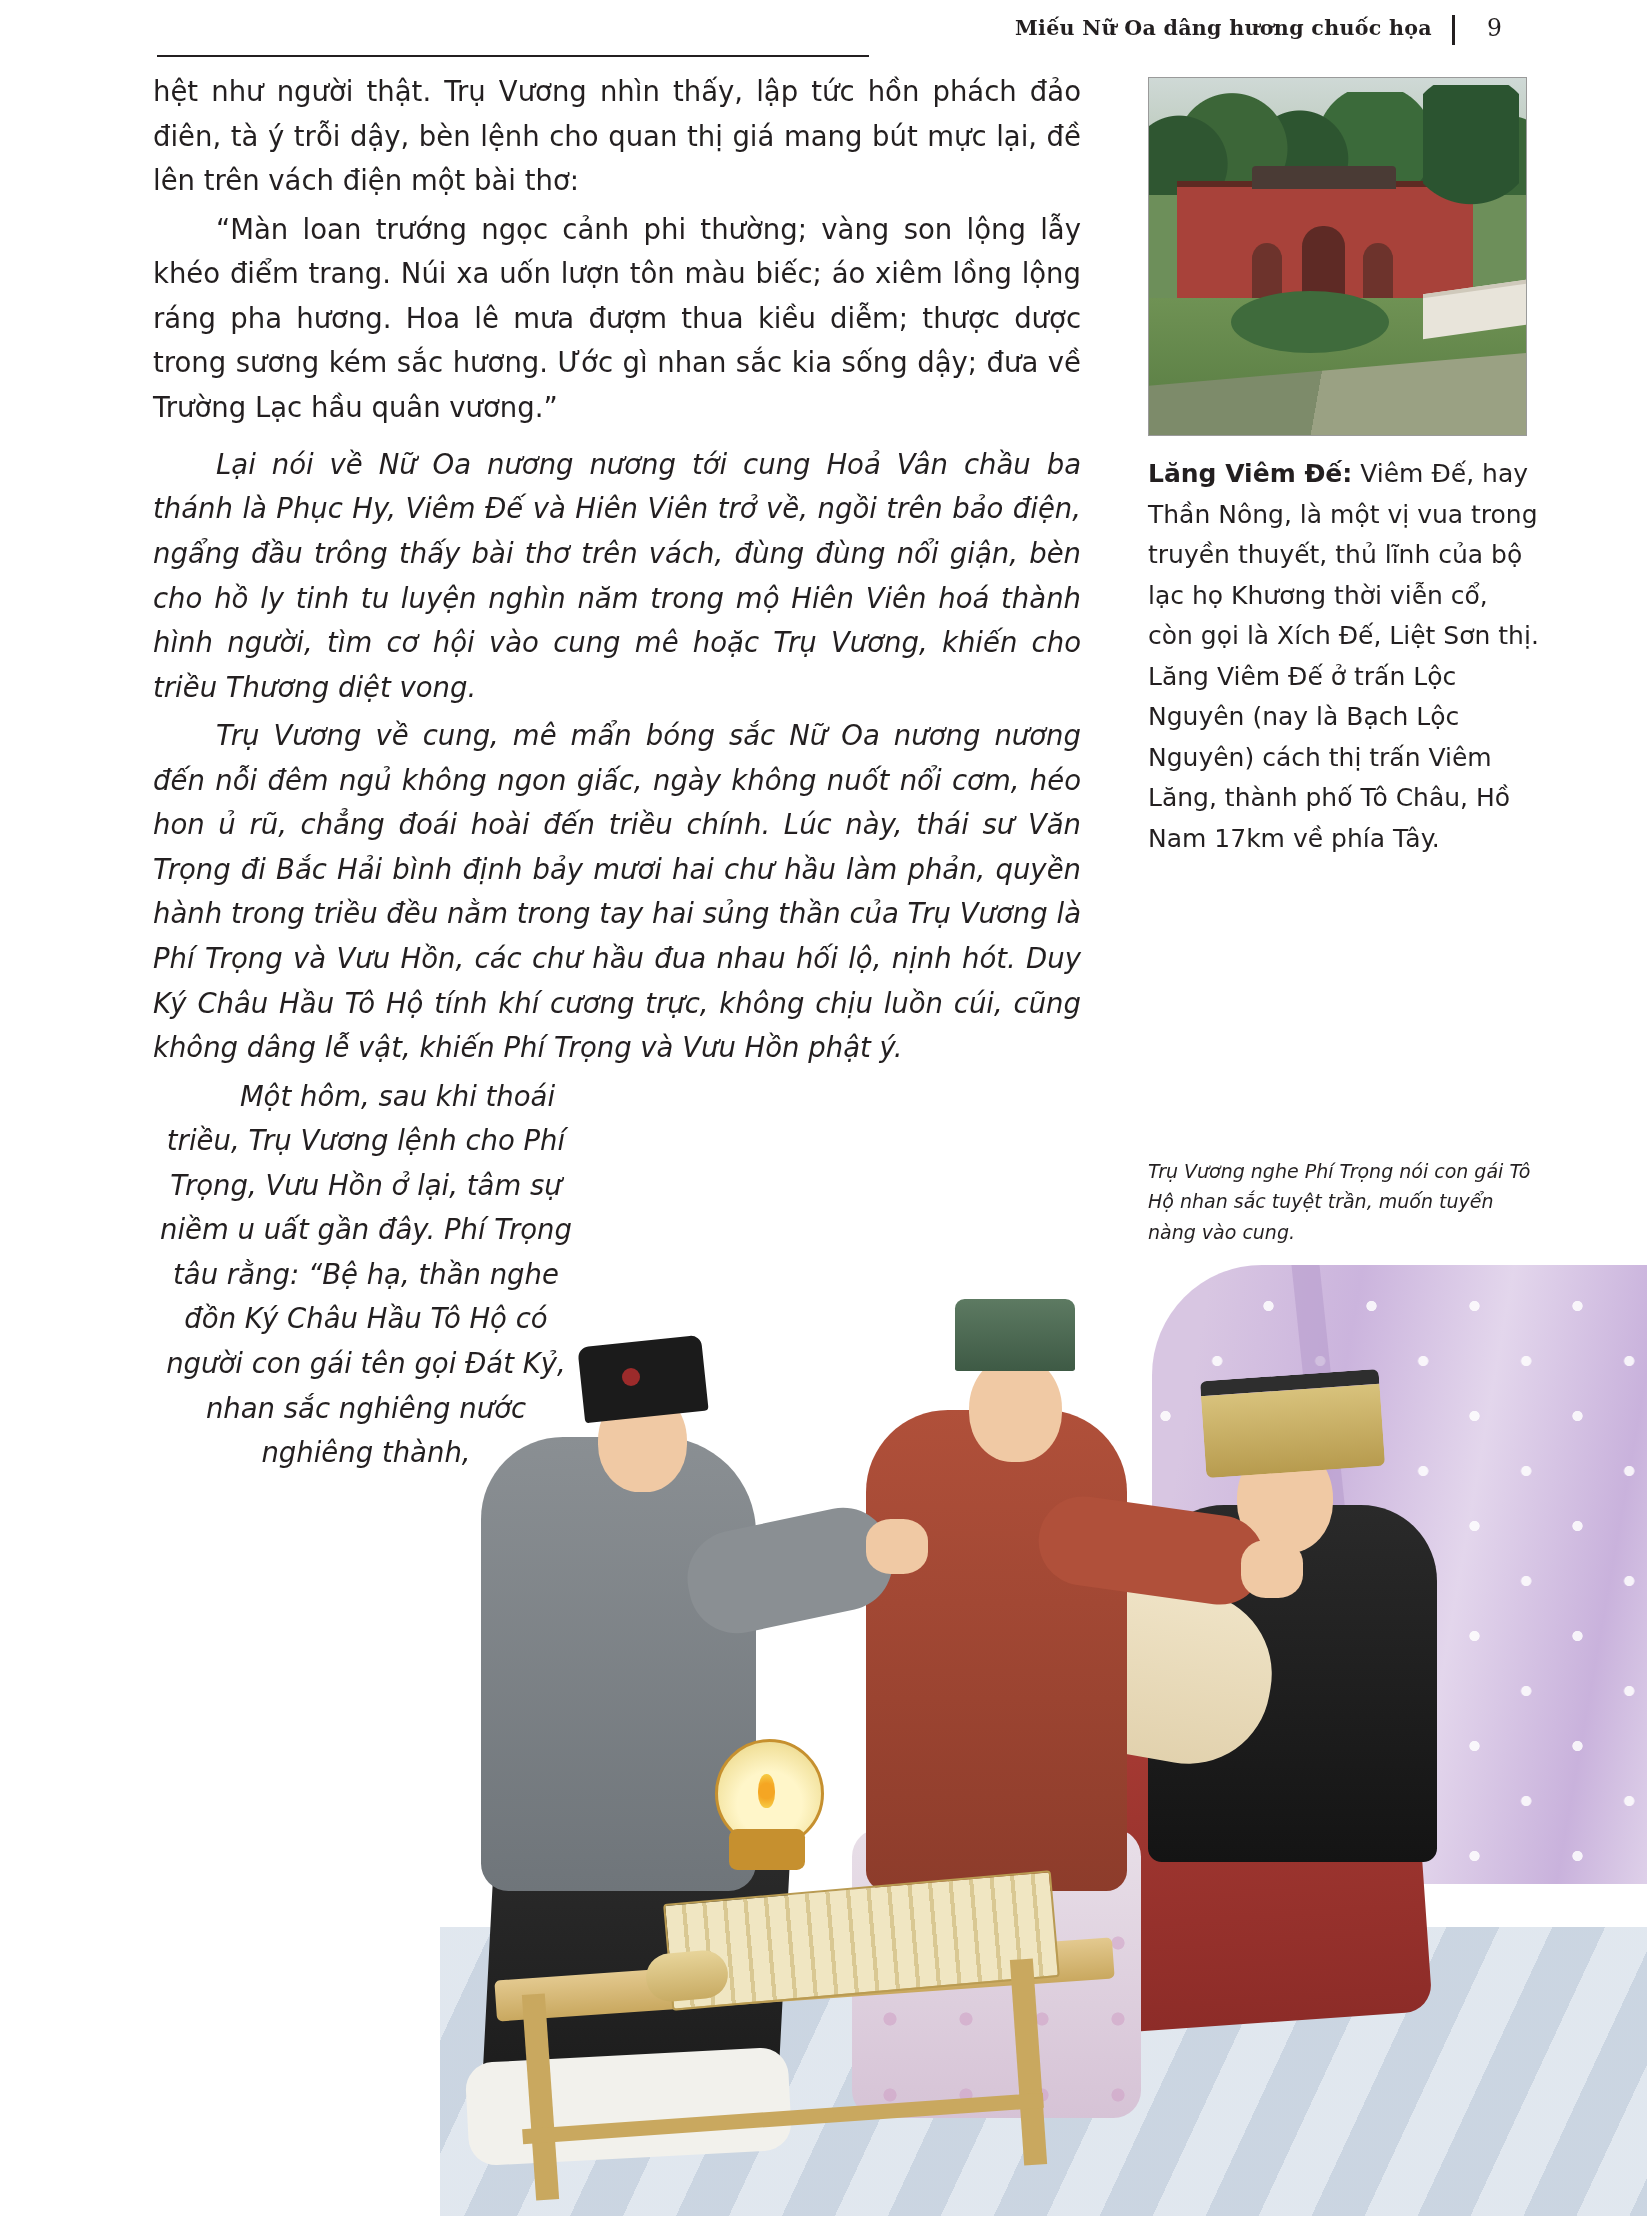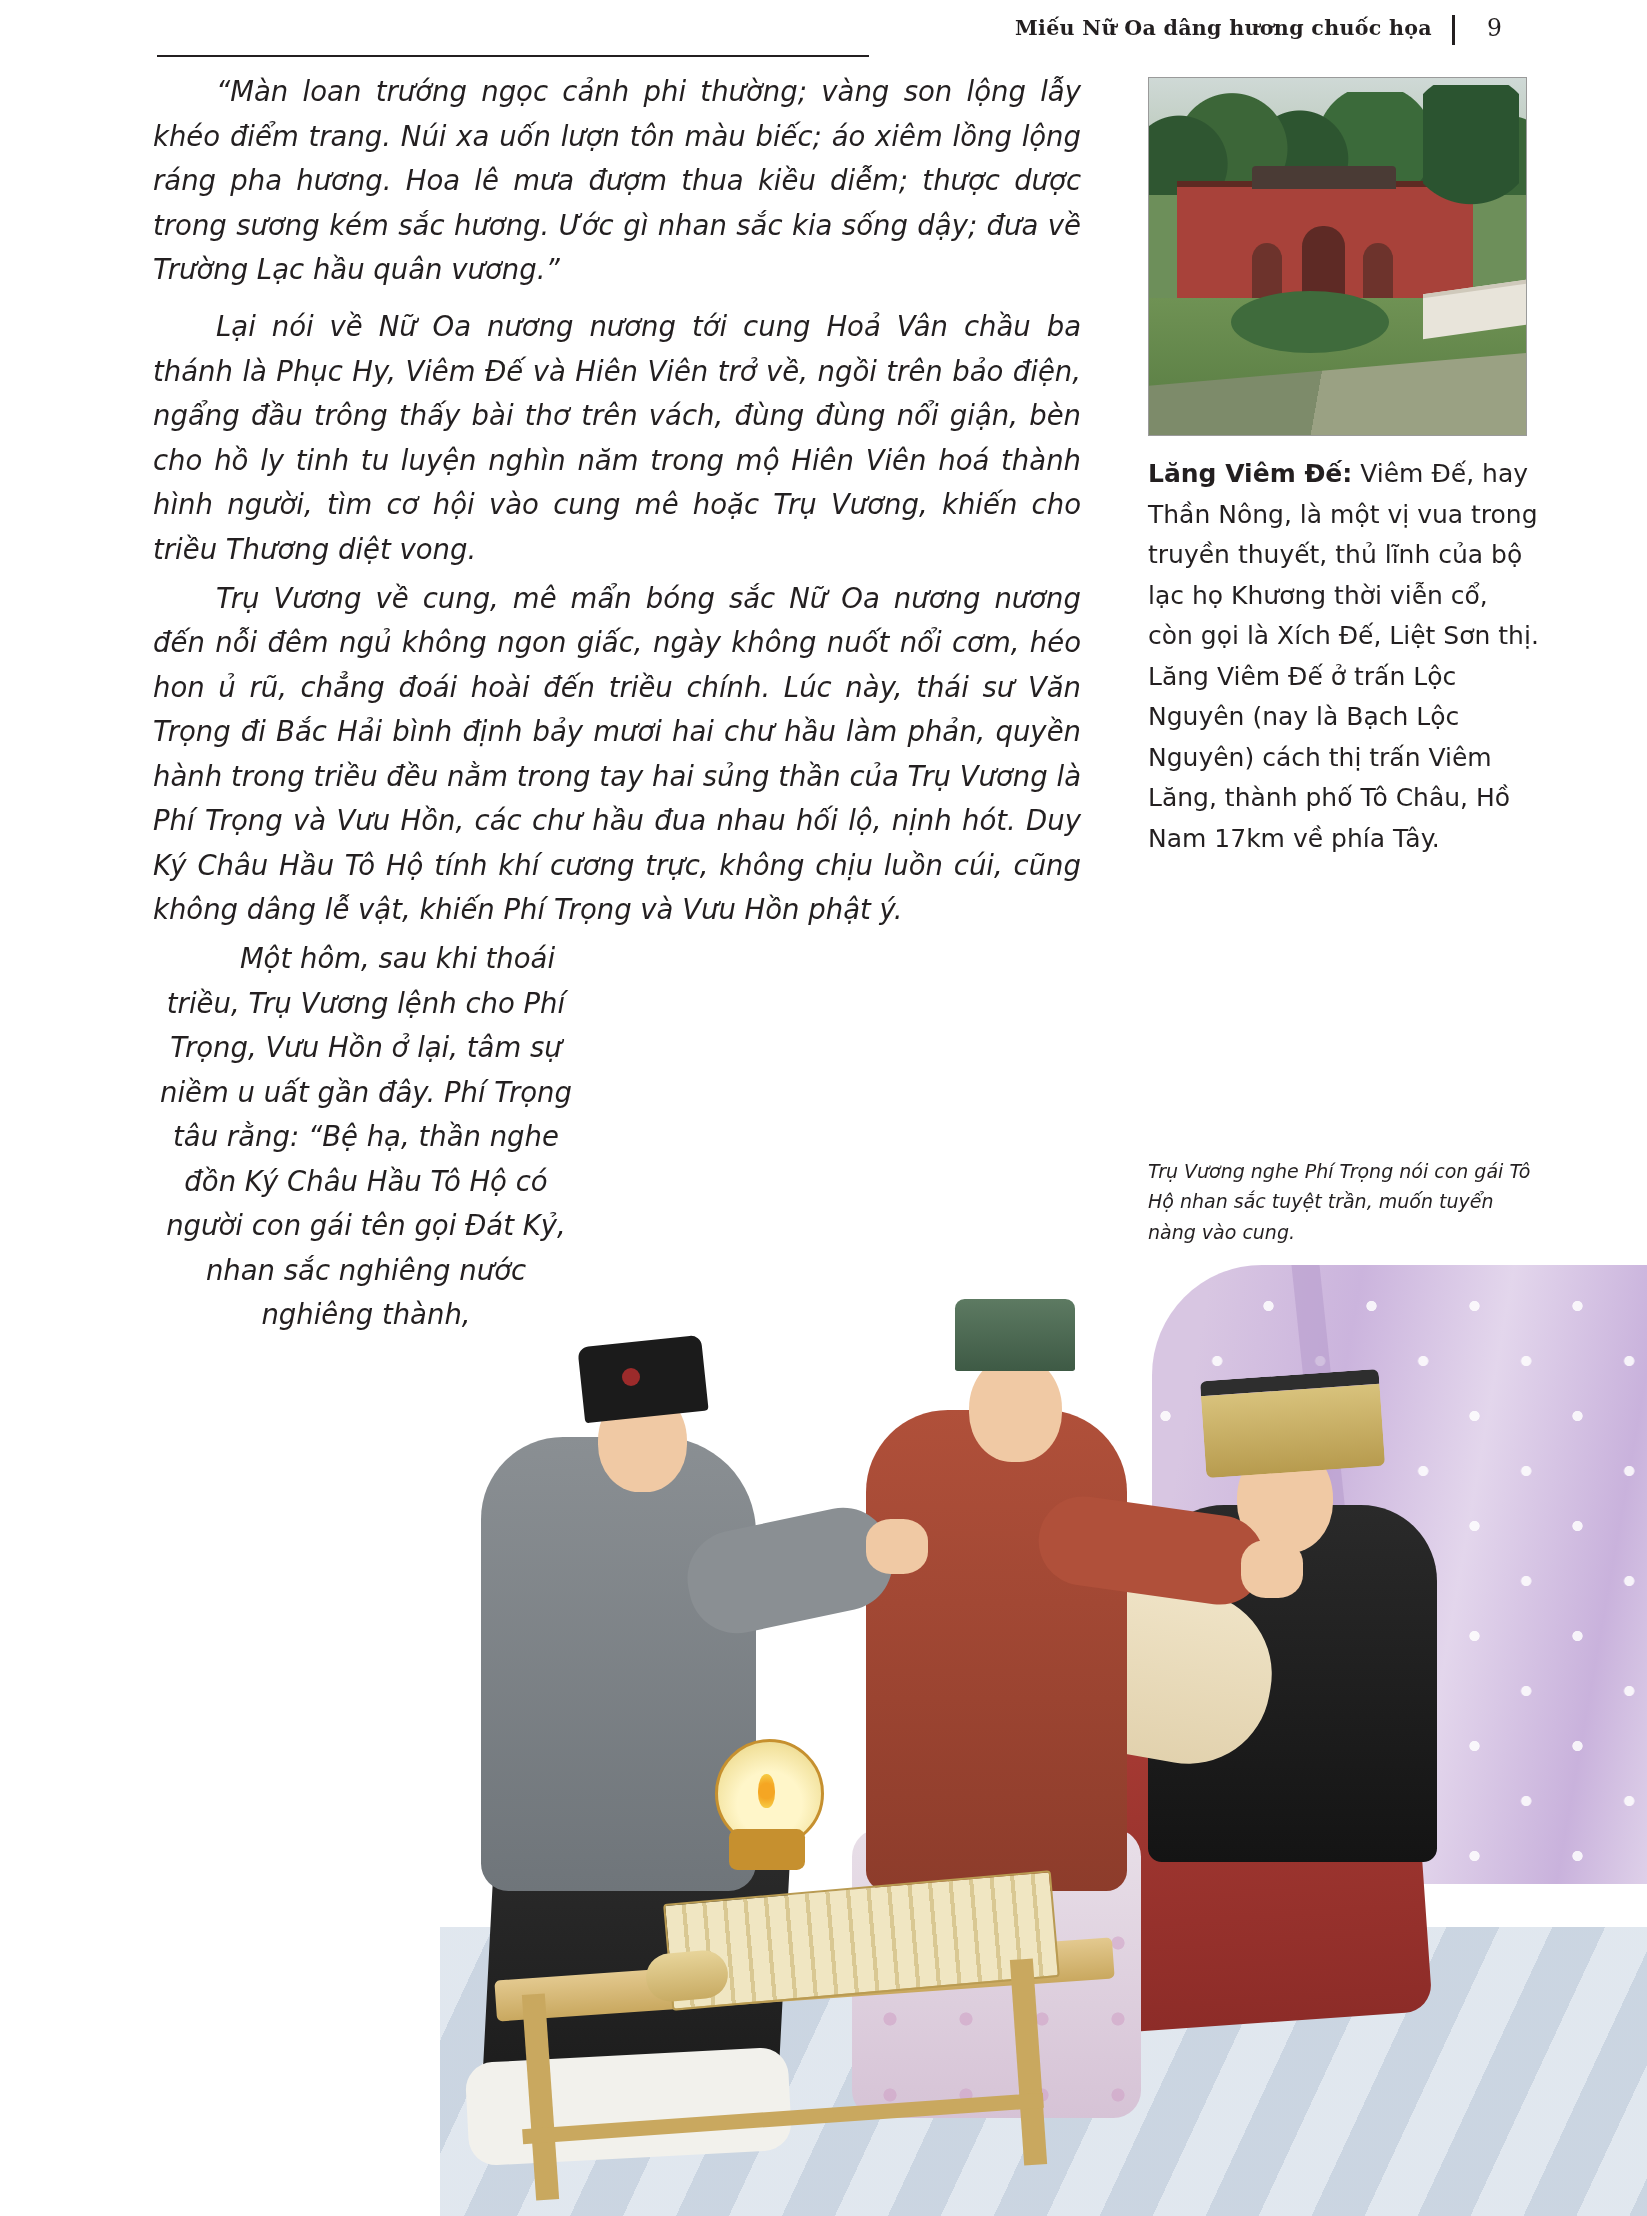--- a/index.html
+++ b/index.html
@@ -73,21 +73,20 @@
   .para {
     font-family: "DejaVu Sans", sans-serif;
     font-size: 27.5px;
     line-height: 1.62;
     color: #231f20;
     text-align: justify;
     margin: 0 0 4.1px 0;
   }
   .para.indent { text-indent: 63px; font-style: italic; }
   .para.poem {
-    font-style: italic;
     text-indent: 63px;
     margin-bottom: 12.4px;
   }
   .para.narrow { width: 426px; text-align: center; }
 
   
   .col-right {
     position: absolute;
     top: 77px;
     left: 1148px;
@@ -376,20 +375,21 @@
 <div class="page">
 
   <div class="header">
     <div class="header-rule"></div>
     <div class="header-title">Miếu Nữ Oa dâng hương chuốc họa</div>
     <div class="header-sep"></div>
     <div class="header-page">9</div>
   </div>
 
   <div class="col-left">
+    <p class="para">hệt như người thật. Trụ Vương nhìn thấy, lập tức hồn phách đảo điên, tà ý trỗi dậy, bèn lệnh cho quan thị giá mang bút mực lại, đề lên trên vách điện một bài thơ:</p>
     <p class="para poem">“Màn loan trướng ngọc cảnh phi thường; vàng son lộng lẫy khéo điểm trang. Núi xa uốn lượn tôn màu biếc; áo xiêm lồng lộng ráng pha hương. Hoa lê mưa đượm thua kiều diễm; thược dược trong sương kém sắc hương. Ước gì nhan sắc kia sống dậy; đưa về Trường Lạc hầu quân vương.”</p>
     <p class="para indent">Lại nói về Nữ Oa nương nương tới cung Hoả Vân chầu ba thánh là Phục Hy, Viêm Đế và Hiên Viên trở về, ngồi trên bảo điện, ngẩng đầu trông thấy bài thơ trên vách, đùng đùng nổi giận, bèn cho hồ ly tinh tu luyện nghìn năm trong mộ Hiên Viên hoá thành hình người, tìm cơ hội vào cung mê hoặc Trụ Vương, khiến cho triều Thương diệt vong.</p>
     <p class="para indent">Trụ Vương về cung, mê mẩn bóng sắc Nữ Oa nương nương đến nỗi đêm ngủ không ngon giấc, ngày không nuốt nổi cơm, héo hon ủ rũ, chẳng đoái hoài đến triều chính. Lúc này, thái sư Văn Trọng đi Bắc Hải bình định bảy mươi hai chư hầu làm phản, quyền hành trong triều đều nằm trong tay hai sủng thần của Trụ Vương là Phí Trọng và Vưu Hồn, các chư hầu đua nhau hối lộ, nịnh hót. Duy Ký Châu Hầu Tô Hộ tính khí cương trực, không chịu luồn cúi, cũng không dâng lễ vật, khiến Phí Trọng và Vưu Hồn phật ý.</p>
     <p class="para indent narrow">Một hôm, sau khi thoái triều, Trụ Vương lệnh cho Phí Trọng, Vưu Hồn ở lại, tâm sự niềm u uất gần đây. Phí Trọng tâu rằng: “Bệ hạ, thần nghe đồn Ký Châu Hầu Tô Hộ có người con gái tên gọi Đát Kỷ, nhan sắc nghiêng nước nghiêng thành,</p>
   </div>
 
   <div class="col-right">
     <div class="photo">
       <div class="sky"></div>
       <div class="treeline"></div>

